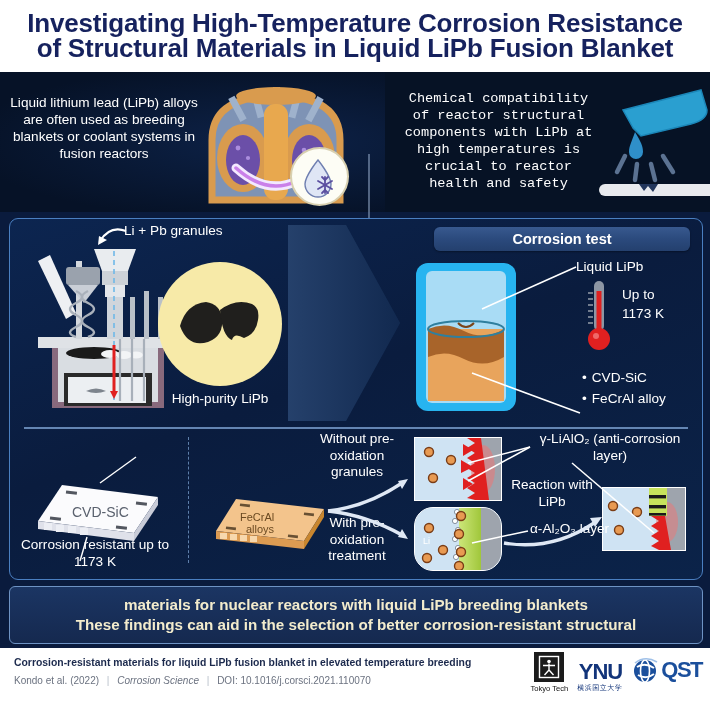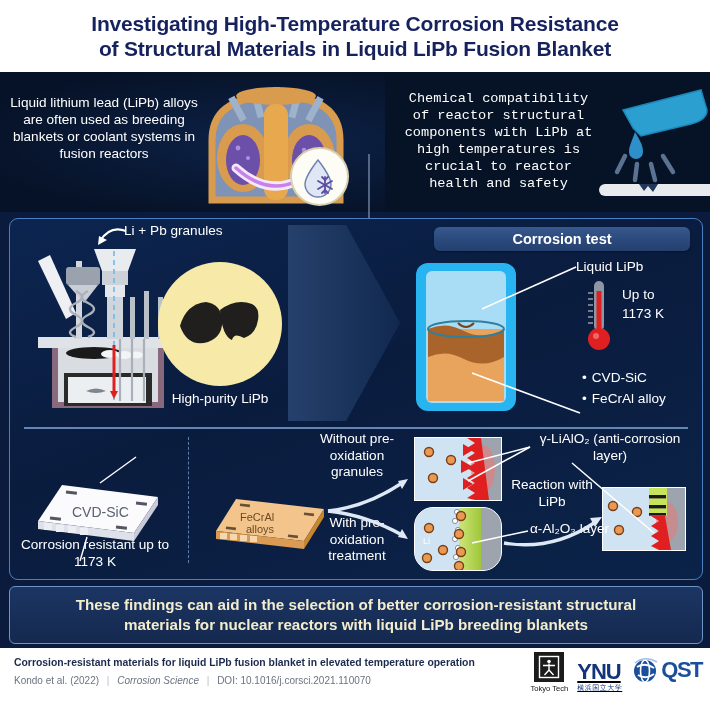--- a/index.html
+++ b/index.html
@@ -9,21 +9,21 @@
     background:#ffffff;
   }
   .poster{position:relative;width:710px;height:710px;background:#0a1b3d;}
 
   
   .title-bar{
     position:absolute;left:0;top:0;width:710px;height:72px;
     background:#ffffff;display:flex;align-items:center;justify-content:center;
   }
   .title-txt{
-    text-align:center;color:#16225e;font-weight:bold;font-size:21px;
+    text-align:center;color:#16225e;font-weight:bold;font-size:26px;
     line-height:25px;letter-spacing:-0.2px;padding:0 14px;
   }
 
   
   .top-band{
     position:absolute;left:0;top:72px;width:710px;height:140px;
     background:#061225;display:flex;
   }
   .panel-l{position:relative;width:404px;height:140px;
     background:radial-gradient(ellipse at 70% 50%, #0d2248 0%, #061227 80%);}
@@ -102,21 +102,21 @@
   .footer{position:absolute;left:0;top:648px;width:710px;height:62px;background:#ffffff;}
   .f-title{position:absolute;left:14px;top:9px;color:#1c2a4d;font-weight:bold;font-size:10.4px;}
   .f-meta{position:absolute;left:14px;top:27px;color:#6b7280;font-size:10px;font-style:italic;}
   .f-meta span.sep{color:#b8bfc9;font-style:normal;padding:0 5px;}
   .f-meta span.plain{font-style:normal;}
   .logos{position:absolute;right:8px;top:4px;display:flex;align-items:flex-end;gap:9px;}
   .logo-tt{text-align:center;}
   .tt-mark{width:30px;height:30px;background:#1b1b1b;margin:0 auto;
     display:flex;align-items:center;justify-content:center;}
   .tt-cap{font-size:7.6px;color:#111;margin-top:2px;}
-  .ynu{text-align:left;text-decoration:underline;}
+  .ynu{text-align:right;}
   .ynu-txt{font-size:22px;font-weight:bold;color:#12347a;letter-spacing:-1px;line-height:22px;}
   .ynu-sub{font-size:7px;color:#12347a;letter-spacing:.5px;}
   .qst{display:flex;align-items:center;}
   .qst-txt{font-size:22px;font-weight:bold;color:#1b4f9c;letter-spacing:-1.5px;}
 </style>
 </head>
 <body>
 
 <div class="poster">
 
@@ -454,27 +454,27 @@
     <div class="lbl lbl-c" style="left:496px;top:258px;width:92px;">Reaction with LiPb</div>
     <svg style="position:absolute;left:492px;top:294px;width:104px;height:36px;" viewBox="0 0 104 36">
       <path d="M2 30 Q50 38 92 10" stroke="#dfe8f5" stroke-width="3.4" fill="none"></path>
       <path d="M100 4 l-12 1 l5 9 Z" fill="#dfe8f5"></path>
     </svg>
 
   </div>
 
   <div class="concl">
     <div class="concl-txt">
+      <div>materials for nuclear reactors with liquid LiPb breeding blankets</div>
       <div>These findings can aid in the selection of better corrosion-resistant structural</div>
-      <div>materials for nuclear reactors with liquid LiPb breeding blankets</div>
     </div>
   </div>
 
   <div class="footer">
-    <div class="f-title">Corrosion-resistant materials for liquid LiPb fusion blanket in elevated temperature operation</div>
+    <div class="f-title">Corrosion-resistant materials for liquid LiPb fusion blanket in elevated temperature breeding</div>
     <div class="f-meta">
       <span class="plain">Kondo et al. (2022)</span>
       <span class="sep">|</span>
       <span>Corrosion Science</span>
       <span class="sep">|</span>
       <span class="plain">DOI: 10.1016/j.corsci.2021.110070</span>
     </div>
 
     <div class="logos">
       <div class="logo-tt">

